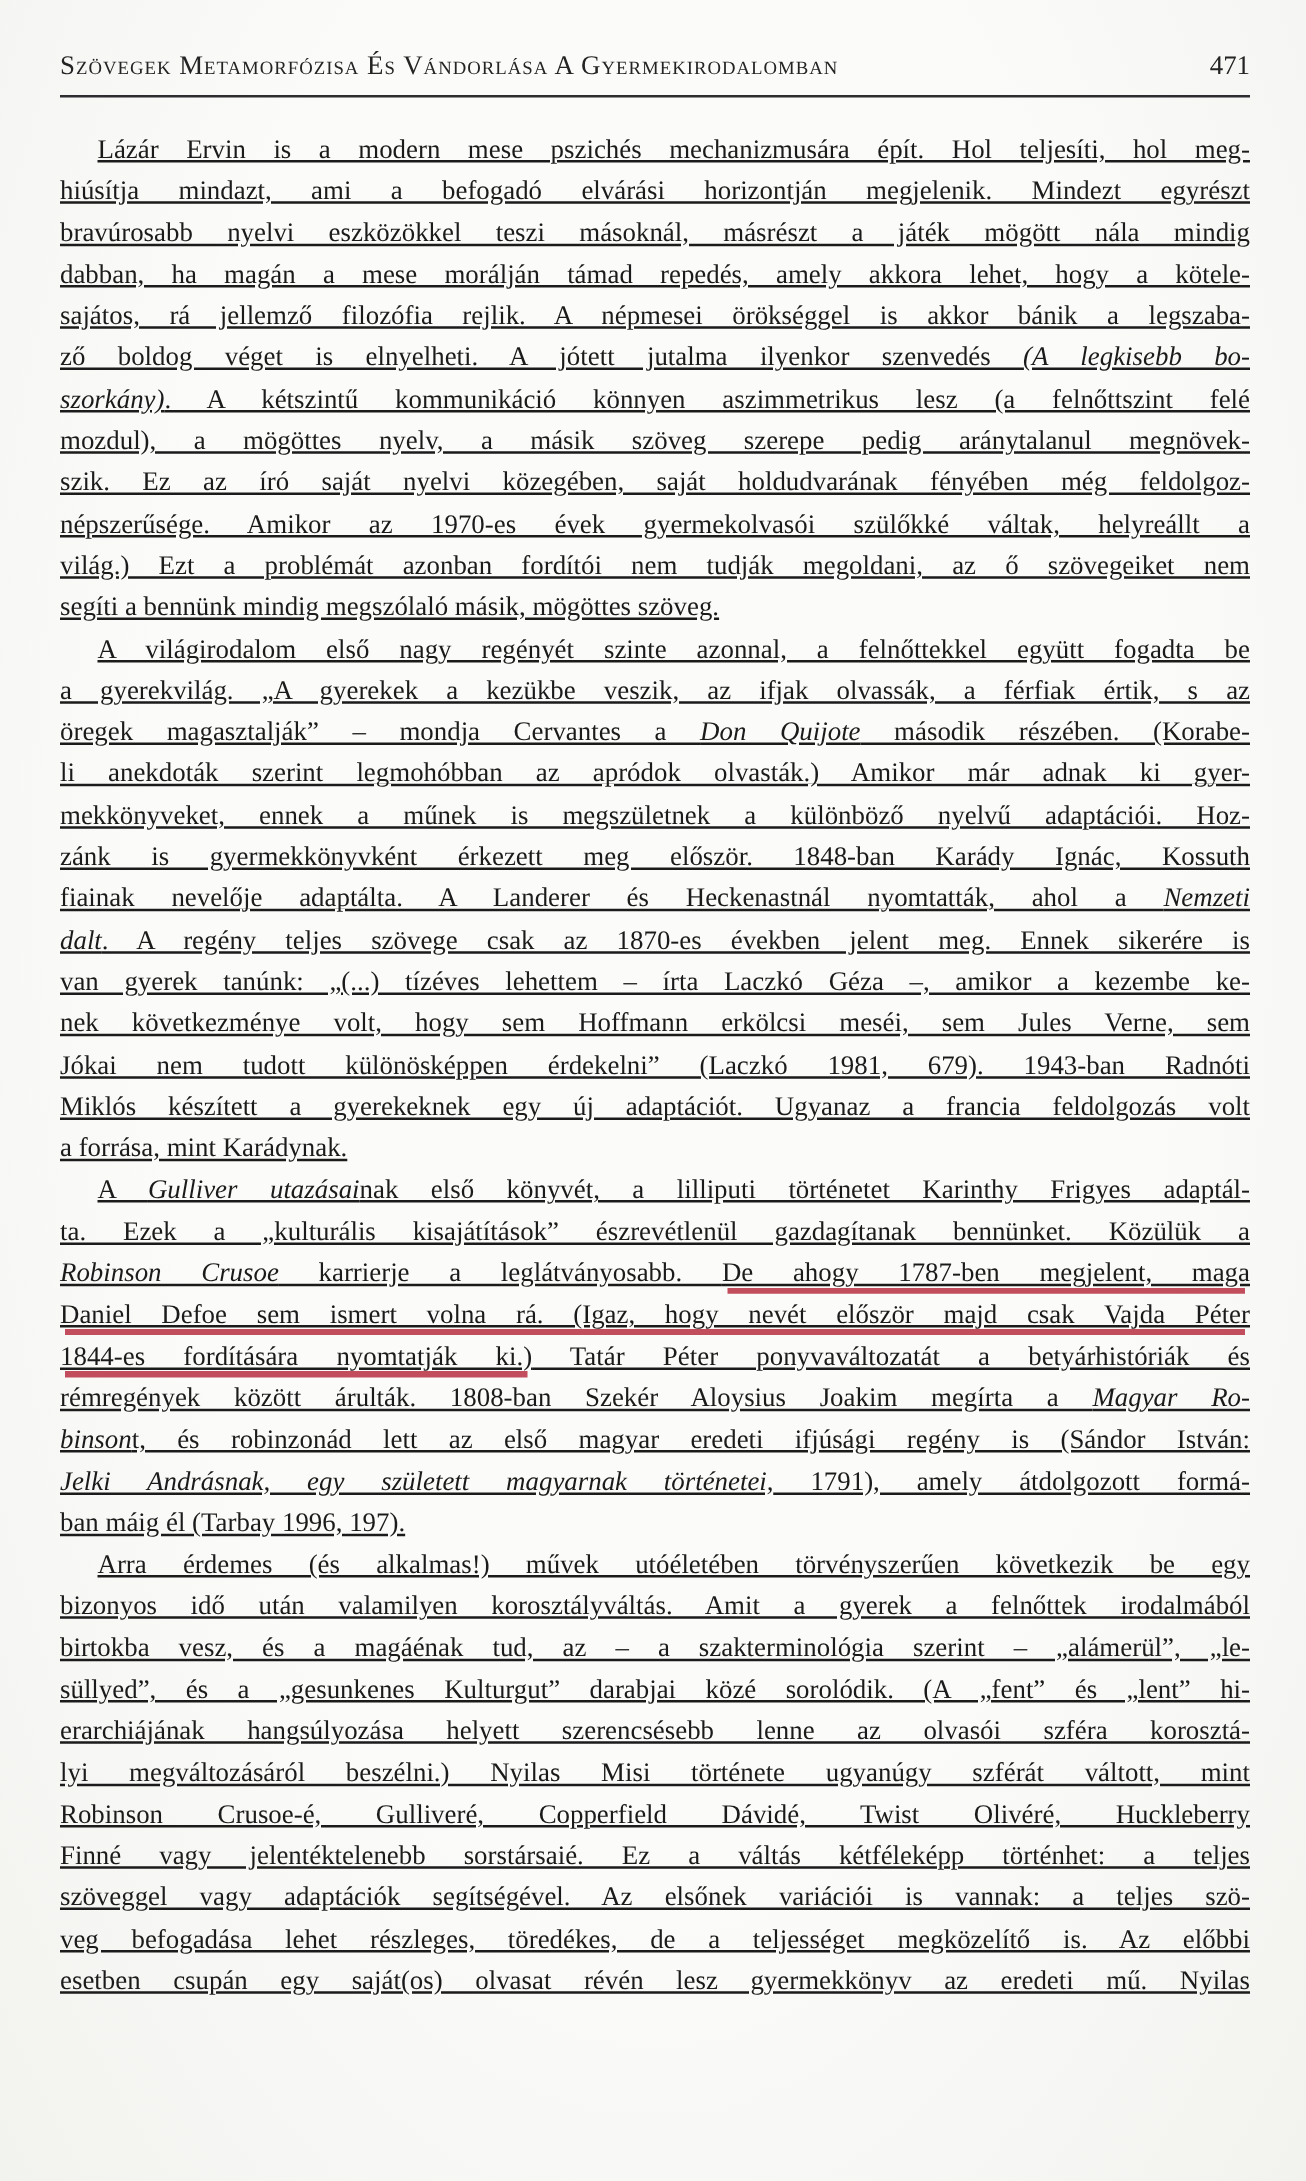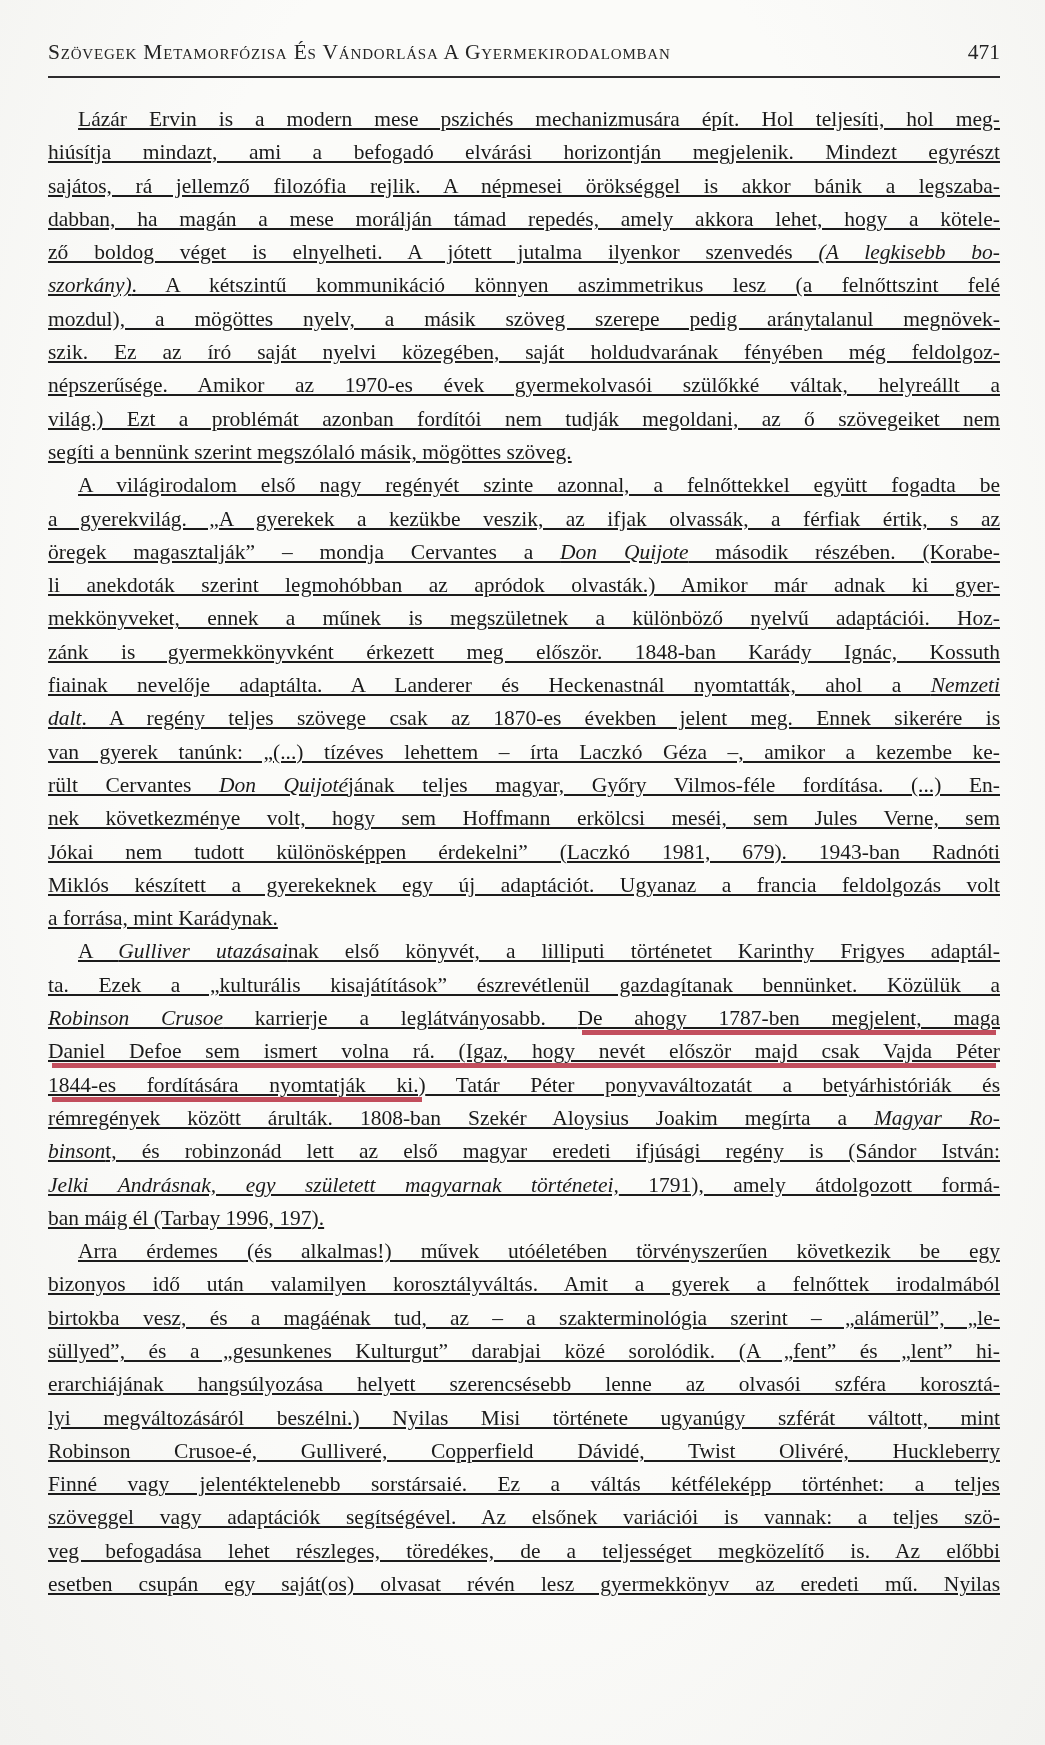--- a/index.html
+++ b/index.html
@@ -77,41 +77,41 @@
   <div class="header-row">
     <span class="running-title">Szövegek Metamorfózisa És Vándorlása A Gyermekirodalomban</span>
     <span class="page-number">471</span>
   </div>
   <hr class="header-rule">
 
   <div class="text-block" id="text-block">
       <div class="paragraph">
         <div class="line indent"><span>Lázár Ervin is a modern mese pszichés mechanizmusára épít. Hol teljesíti, hol meg-</span></div>
         <div class="line"><span>hiúsítja mindazt, ami a befogadó elvárási horizontján megjelenik. Mindezt egyrészt</span></div>
+        <div class="line"><span>bravúrosabb nyelvi eszközökkel teszi másoknál, másrészt a játék mögött nála mindig</span></div>
+        <div class="line"><span>dabban, ha magán a mese morálján támad repedés, amely akkora lehet, hogy a kötele-</span></div>
         <div class="line"><span>sajátos, rá jellemző filozófia rejlik. A népmesei örökséggel is akkor bánik a legszaba-</span></div>
-        <div class="line"><span>dabban, ha magán a mese morálján támad repedés, amely akkora lehet, hogy a kötele-</span></div>
         <div class="line"><span>ző boldog véget is elnyelheti. A jótett jutalma ilyenkor szenvedés </span><span class="it">(A legkisebb bo-</span></div>
         <div class="line"><span class="it">szorkány)</span><span>. A kétszintű kommunikáció könnyen aszimmetrikus lesz (a felnőttszint felé</span></div>
         <div class="line"><span>mozdul), a mögöttes nyelv, a másik szöveg szerepe pedig aránytalanul megnövek-</span></div>
         <div class="line"><span>szik. Ez az író saját nyelvi közegében, saját holdudvarának fényében még feldolgoz-</span></div>
         <div class="line"><span>népszerűsége. Amikor az 1970-es évek gyermekolvasói szülőkké váltak, helyreállt a</span></div>
         <div class="line"><span>világ.) Ezt a problémát azonban fordítói nem tudják megoldani, az ő szövegeiket nem</span></div>
-        <div class="line last"><span>segíti a bennünk szerint megszólaló másik, mögöttes szöveg.</span></div>
+        <div class="line last"><span>segíti a bennünk mindig megszólaló másik, mögöttes szöveg.</span></div>
       </div>
       <div class="paragraph">
         <div class="line indent"><span>A világirodalom első nagy regényét szinte azonnal, a felnőttekkel együtt fogadta be</span></div>
         <div class="line"><span>a gyerekvilág. „A gyerekek a kezükbe veszik, az ifjak olvassák, a férfiak értik, s az</span></div>
         <div class="line"><span>öregek magasztalják” – mondja Cervantes a </span><span class="it">Don Quijote</span><span> második részében. (Korabe-</span></div>
         <div class="line"><span>li anekdoták szerint legmohóbban az apródok olvasták.) Amikor már adnak ki gyer-</span></div>
         <div class="line"><span>mekkönyveket, ennek a műnek is megszületnek a különböző nyelvű adaptációi. Hoz-</span></div>
         <div class="line"><span>zánk is gyermekkönyvként érkezett meg először. 1848-ban Karády Ignác, Kossuth</span></div>
         <div class="line"><span>fiainak nevelője adaptálta. A Landerer és Heckenastnál nyomtatták, ahol a </span><span class="it">Nemzeti</span></div>
         <div class="line"><span class="it">dalt</span><span>. A regény teljes szövege csak az 1870-es években jelent meg. Ennek sikerére is</span></div>
         <div class="line"><span>van gyerek tanúnk: „(...) tízéves lehettem – írta Laczkó Géza –, amikor a kezembe ke-</span></div>
-        <div class="line"><span>rült Cervantes </span><span class="it">Don Quijoté</span><span>jának teljes magyar, Győry Vilmos-féle fordítása. (...) En-</span></div>
         <div class="line"><span>nek következménye volt, hogy sem Hoffmann erkölcsi meséi, sem Jules Verne, sem</span></div>
         <div class="line"><span>Jókai nem tudott különösképpen érdekelni” (Laczkó 1981, 679). 1943-ban Radnóti</span></div>
         <div class="line"><span>Miklós készített a gyerekeknek egy új adaptációt. Ugyanaz a francia feldolgozás volt</span></div>
         <div class="line last"><span>a forrása, mint Karádynak.</span></div>
       </div>
       <div class="paragraph">
         <div class="line indent"><span>A </span><span class="it">Gulliver utazásai</span><span>nak első könyvét, a lilliputi történetet Karinthy Frigyes adaptál-</span></div>
         <div class="line"><span>ta. Ezek a „kulturális kisajátítások” észrevétlenül gazdagítanak bennünket. Közülük a</span></div>
         <div class="line"><span class="it">Robinson Crusoe</span><span> karrierje a leglátványosabb. </span><span class="ru">De ahogy 1787-ben megjelent, maga</span></div>
         <div class="line"><span class="ru">Daniel Defoe sem ismert volna rá. (Igaz, hogy nevét először majd csak Vajda Péter</span></div>

